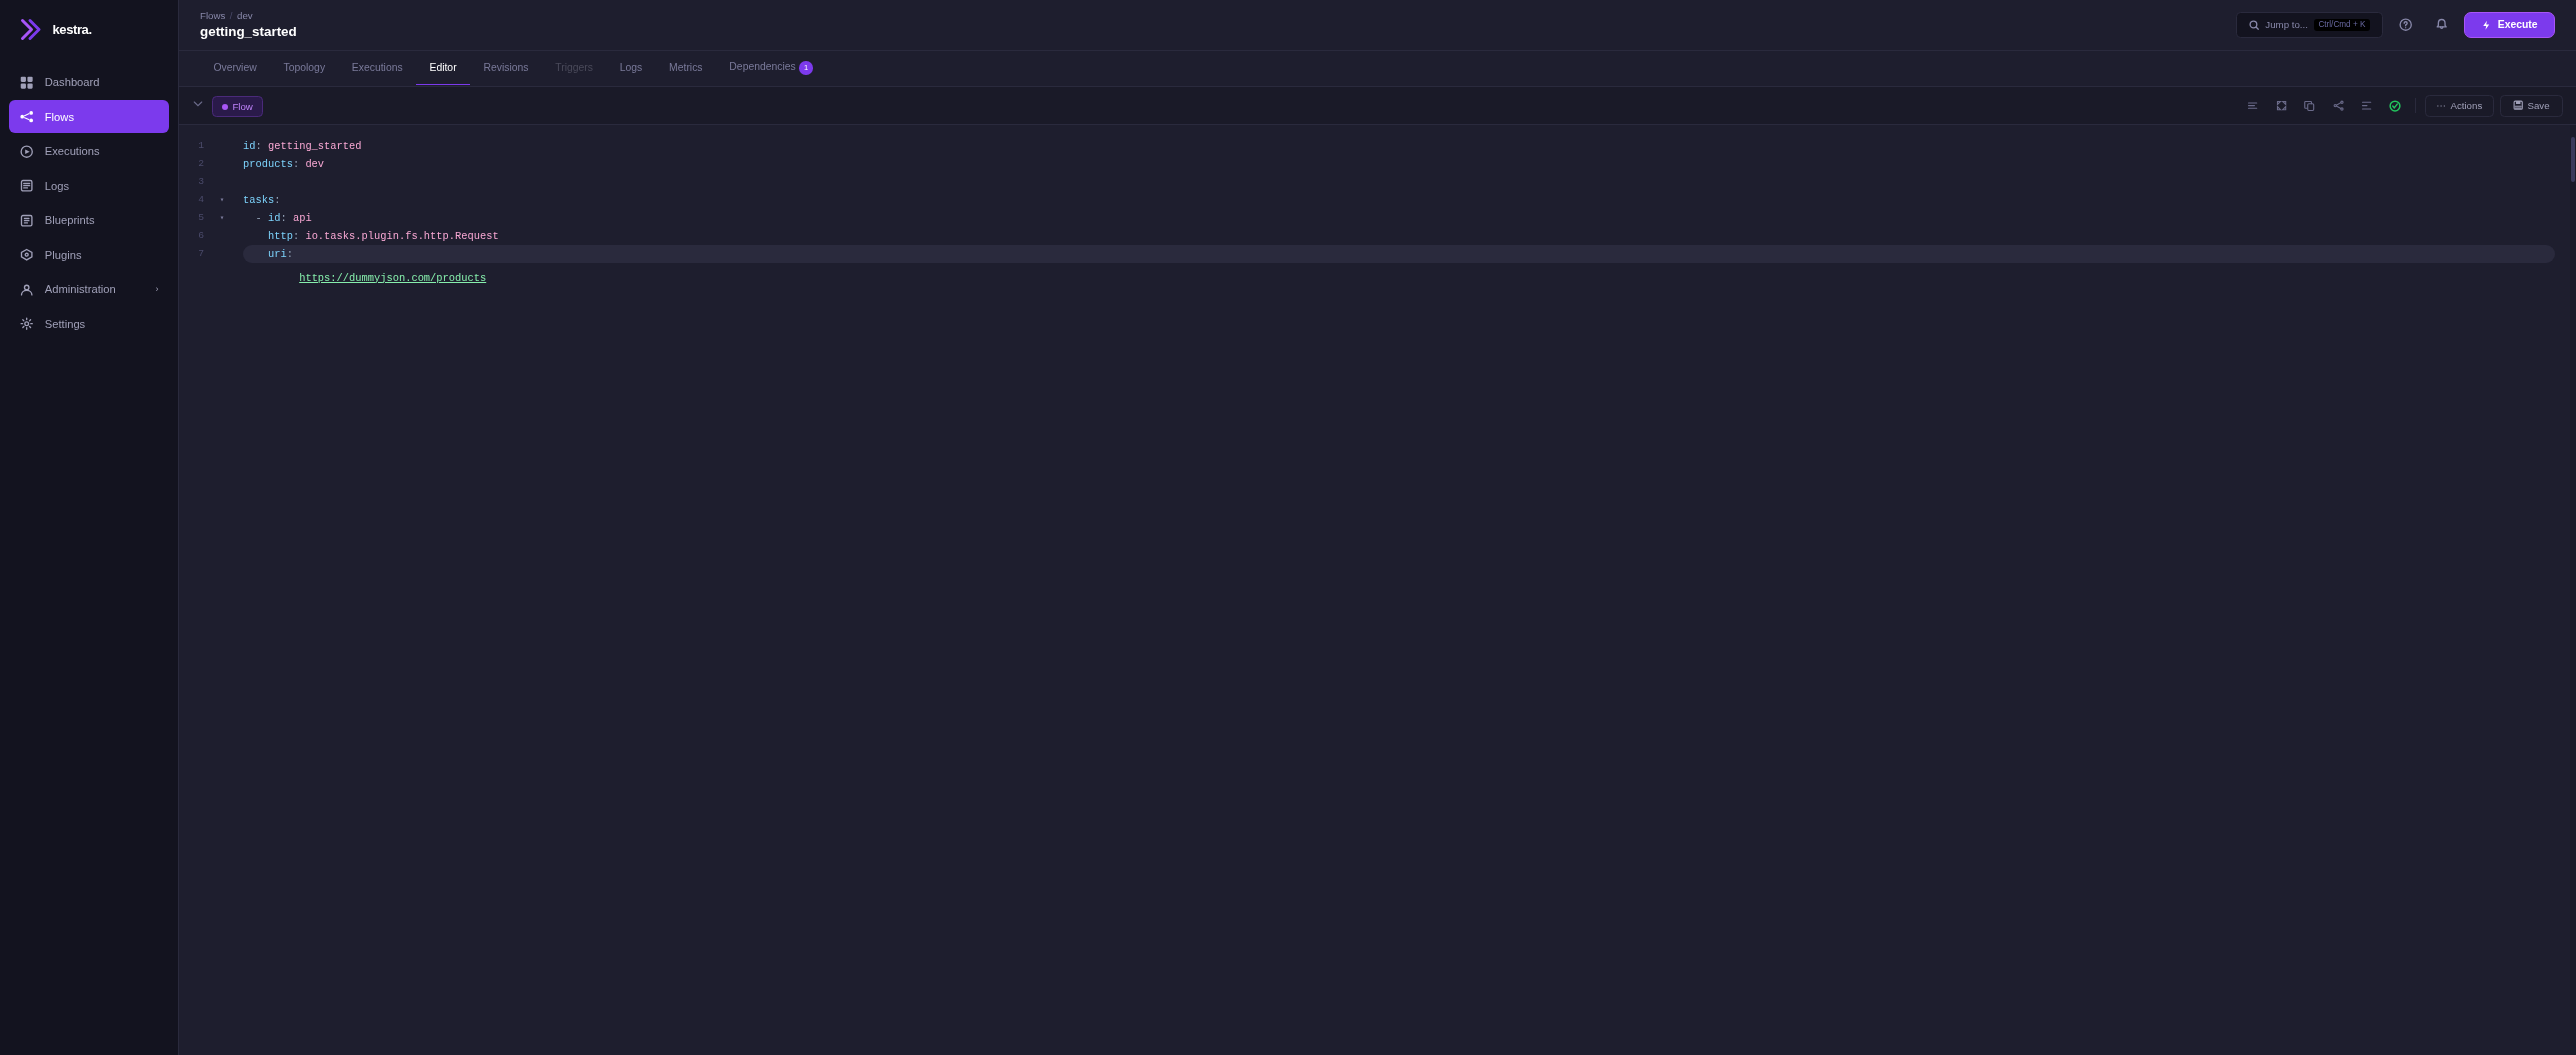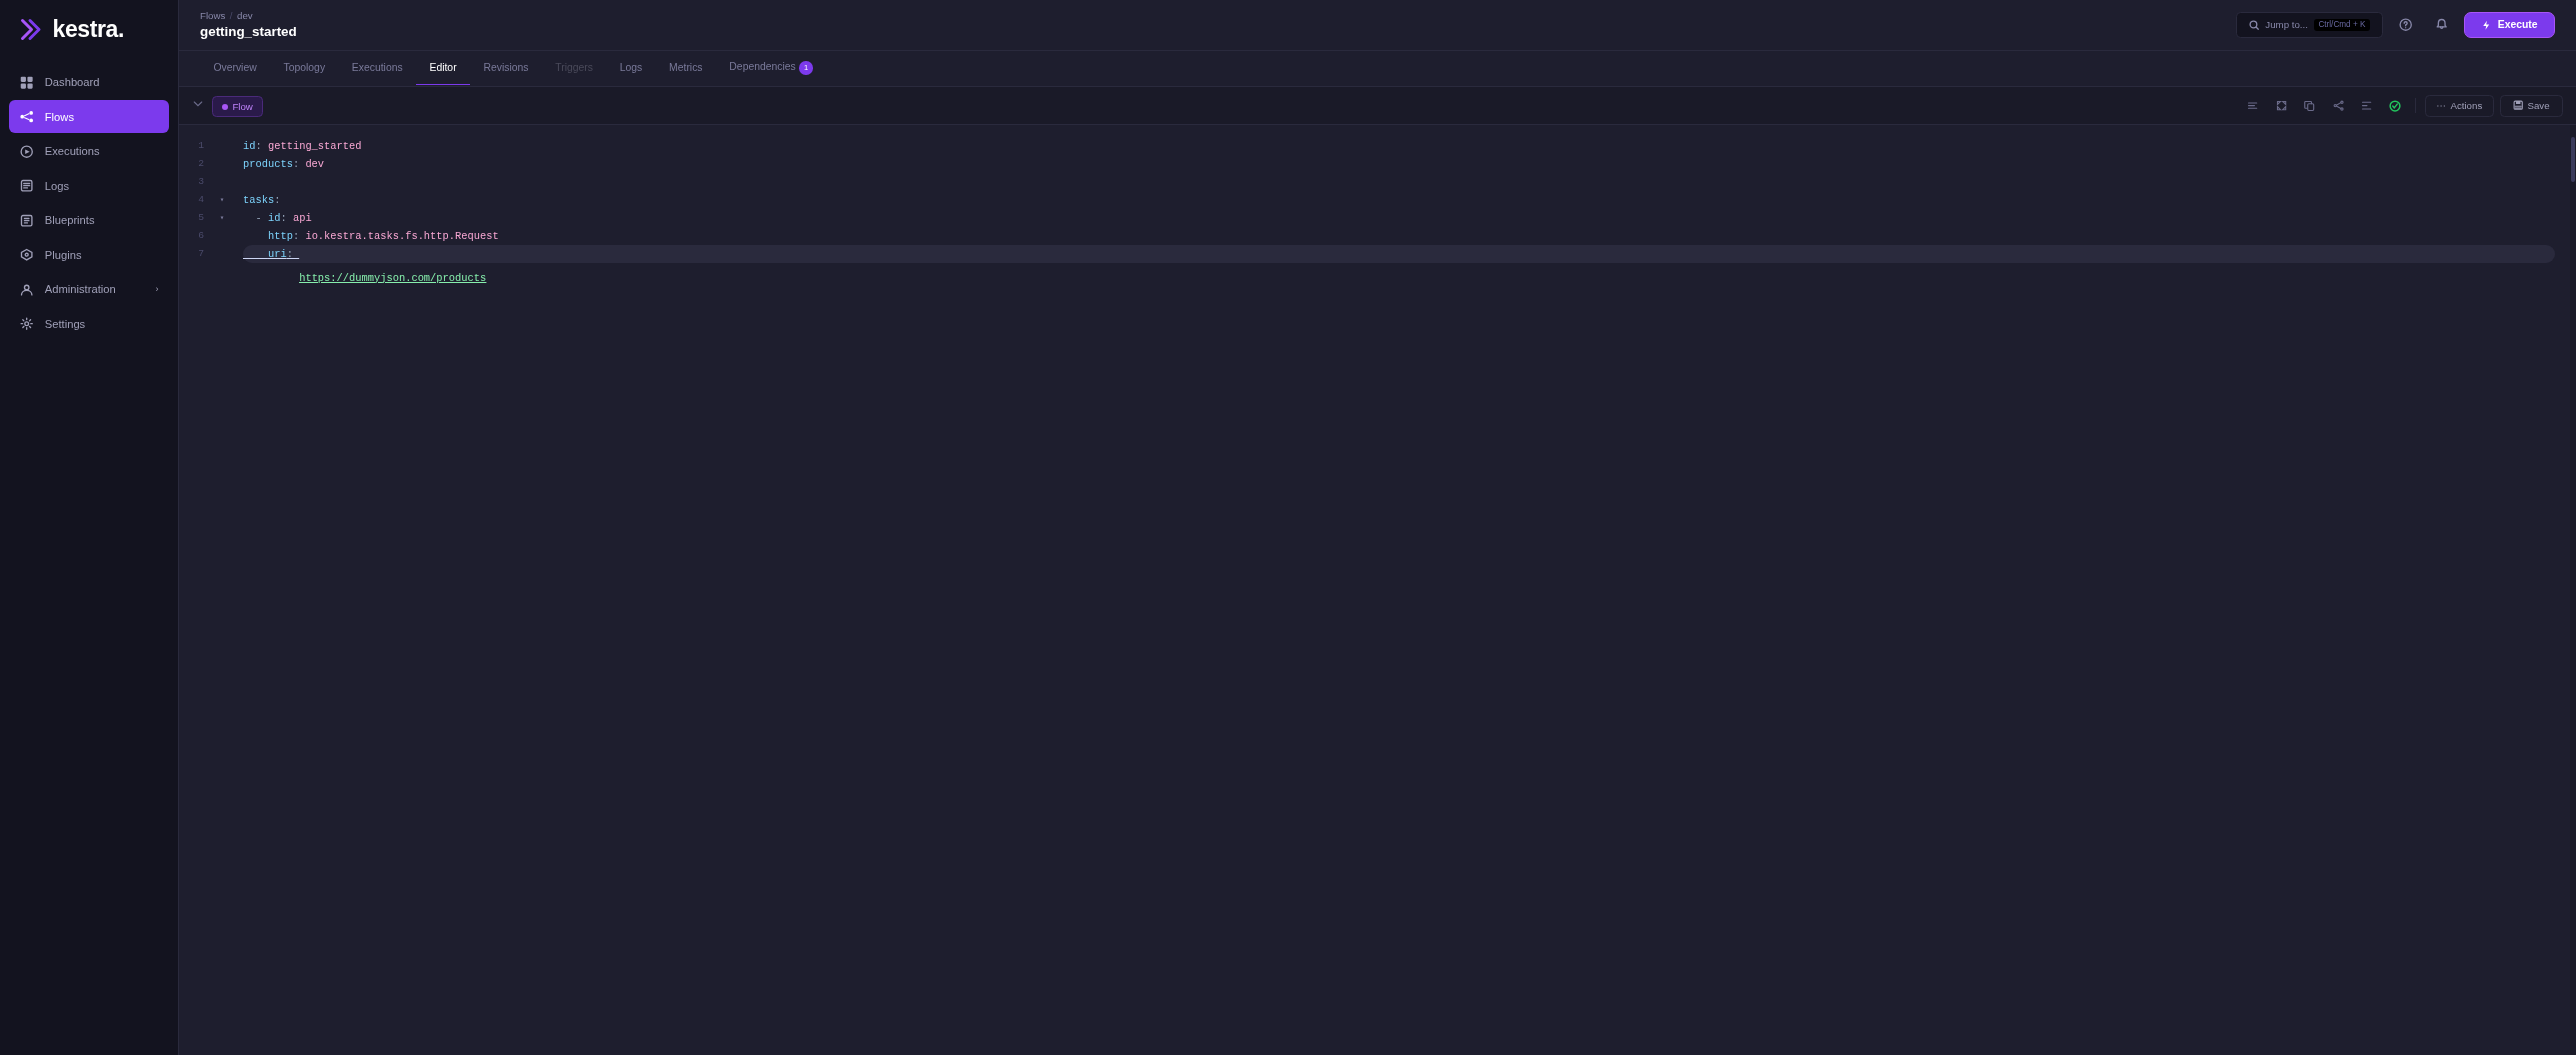--- a/index.html
+++ b/index.html
@@ -31,21 +31,21 @@
       padding: 16.4px 18px;
       gap: 7.5px;
     }
 
     .logo-icon {
       width: 27px;
       height: 27px;
     }
 
     .logo-text {
-      font-size: 23px;
+      font-size: 13px;
       font-weight: 700;
       color: #ffffff;
       letter-spacing: -0.4px;
       text-align: right;
     }
 
     .nav-items {
       display: flex;
       flex-direction: column;
       padding: 6px 9px;
@@ -386,21 +386,20 @@
     }
 
     .k-key { color: #7dd3fc; }
     .k-val { color: #f9a8d4; }
     .k-url { color: #86efac; text-decoration: underline; margin-top: 48px; }
     .k-punct { color: #94a3b8; }
 
     .cursor-line {
       background: #2a2a3d;
       border-radius: 9px;
-      text-decoration: underline;
     }
 
     
     .scrollbar-track {
       width: 6px;
       background: #1a1a28;
       position: relative;
     }
 
     .scrollbar-thumb {
@@ -683,21 +682,21 @@
           <span class="k-key">products</span><span class="k-punct">: </span><span class="k-val">dev</span>
         </div>
         <div class="code-line">&nbsp;</div>
         <div class="code-line">
           <span class="k-key">tasks</span><span class="k-punct">:</span>
         </div>
         <div class="code-line">
           <span class="k-punct">  - </span><span class="k-key">id</span><span class="k-punct">: </span><span class="k-val">api</span>
         </div>
         <div class="code-line">
-          <span class="k-punct">    </span><span class="k-key">http</span><span class="k-punct">: </span><span class="k-val">io.kestra.tasks.fs.http.Request</span>
+          <span class="k-punct">    </span><span class="k-key">http</span><span class="k-punct">: </span><span class="k-val">io.tasks.plugin.fs.http.Request</span>
         </div>
         <div class="code-line cursor-line">
           <span class="k-punct">    </span><span class="k-key">uri</span><span class="k-punct">: </span><span class="k-url">https://dummyjson.com/products</span>
         </div>
       </div>
 
       <div class="scrollbar-track">
         <div class="scrollbar-thumb"></div>
       </div>
     </div>

